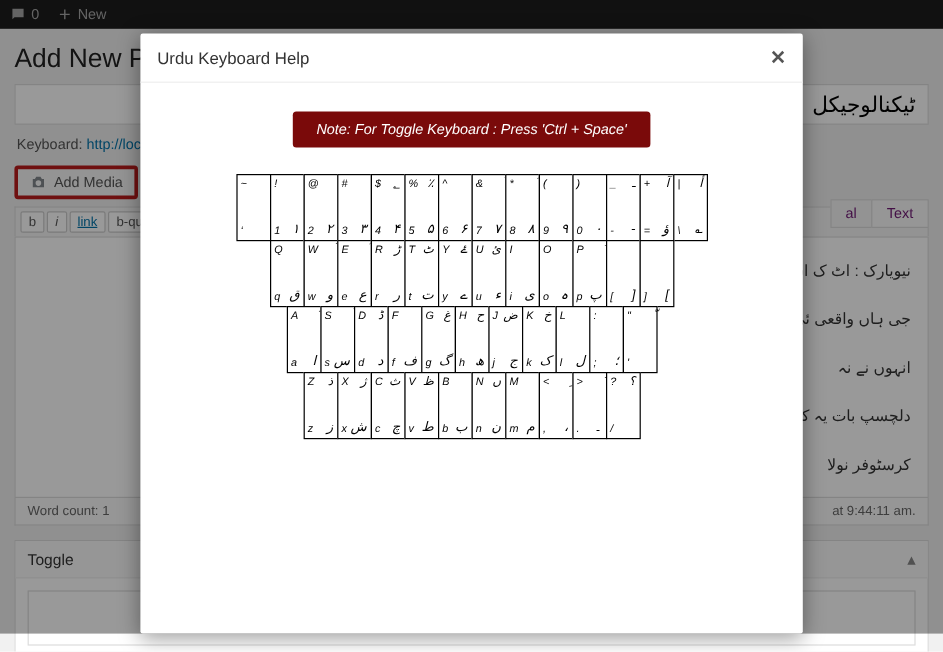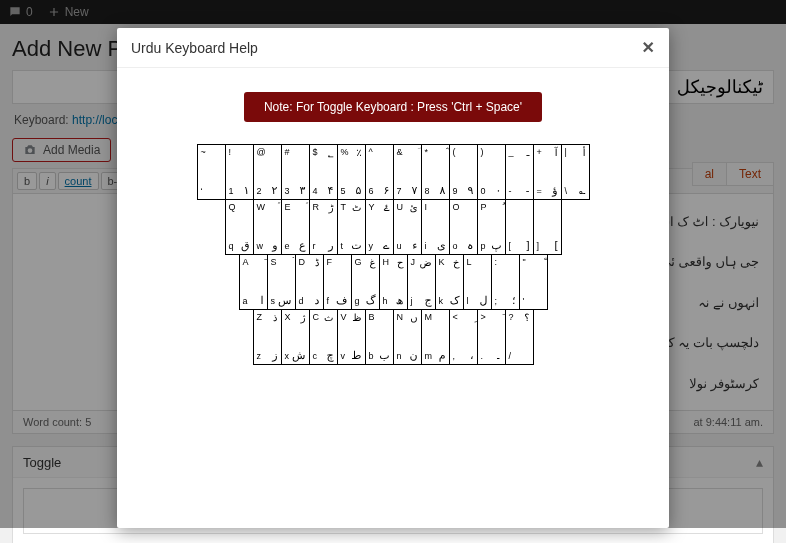--- a/index.html
+++ b/index.html
@@ -14,47 +14,47 @@
   
   .page { padding: 8px 12px 0 12px; }
   h1.page-title { font-size: 22px; font-weight: 400; color: #222; margin: 4px 0 8px; }
   .title-input { width: 100%; height: 34px; border: 1px solid #ddd; background: #fff; font-size: 18px; padding: 4px 10px; }
   .permalink-row { font-size: 12px; color: #555; padding: 6px 2px 10px; }
   .permalink-row a { color: #0073aa; text-decoration: none; }
   .perm-edit { display: inline-flex; align-items: center; justify-content: center; border: 1px solid #ccc; background: #fafafa; height: 18px; width: 18px; border-radius: 2px; margin-left: 2px; }
   .perm-edit svg { width: 10px; height: 10px; fill: #d98500; }
 
   .media-row { display: flex; align-items: center; gap: 12px; margin-bottom: 6px; }
-  .btn-media { border: 1px solid #b91c1c; background: #f7f7f7; padding: 4px 10px; border-radius: 3px; display: inline-flex; align-items: flex-end; gap: 6px; font-size: 12px; color: #555; }
+  .btn-media { border: 3px solid #b91c1c; background: #f7f7f7; padding: 4px 10px; border-radius: 3px; display: inline-flex; align-items: flex-end; gap: 6px; font-size: 12px; color: #555; }
   .btn-media svg { width: 14px; height: 14px; fill: #82878c; }
   .kbd-btn { border: 1px solid #ccc; border-radius: 3px; width: 30px; height: 24px; display: inline-flex; align-items: center; justify-content: center; background: #f7f7f7; }
   .kbd-btn svg { width: 18px; height: 12px; fill: #555; }
 
   .editor-wrap { position: relative; }
   .editor-tabs { position: absolute; right: 0; top: -6px; display: flex; }
-  .etab { border: 1px solid #ddd; background: #f5f5f5; padding: 4px 12px; font-size: 12px; color: #c2410c; margin-left: -1px; }
+  .etab { border: 1px solid #ddd; background: #f5f5f5; padding: 4px 12px; font-size: 12px; color: #701a75; margin-left: -1px; }
   .etab.active { background: #fafafa; }
   .qt-toolbar { border: 1px solid #ddd; background: #f5f5f5; padding: 3px 4px; display: flex; gap: 2px; border-bottom: none; }
   .qt-btn { border: 1px solid #ccc; background: #fff; font-size: 11px; padding: 2px 6px; border-radius: 2px; color: #555; }
   .editor-area { border: 1px solid #ddd; background: #fff; direction: rtl; font-size: 13px; line-height: 2.8; padding: 10px 14px 18px; font-family: Tahoma, Arial, sans-serif; color: #333; height: 218px; overflow: hidden; }
   .editor-area p { margin-bottom: 4px; }
   .status-row { border: 1px solid #ddd; border-top: none; background: #fafafa; display: flex; justify-content: space-between; padding: 5px 10px; font-size: 11px; color: #666; }
 
   .postbox { margin-top: 12px; border: 1px solid #ddd; background: #fff; }
   .postbox-header { background: #fafafa; border-bottom: 1px solid #eee; padding: 7px 10px; display: flex; justify-content: space-between; align-items: center; font-size: 13px; color: #333; }
   .postbox-header .toggle { color: #888; font-size: 14px; }
   .postbox-body { padding: 10px; }
   .excerpt-ta { width: 100%; height: 46px; border: 1px solid #ddd; padding: 4px; resize: none; }
 
   
   .overlay { position: absolute; inset: 0 0 15px 0; background: rgba(0,0,0,0.4); display: flex; justify-content: center; }
   .modal { margin-top: 28px; background: #fff; width: 552px; height: 500px; border-radius: 2px; box-shadow: 0 3px 18px rgba(0,0,0,0.4); position: relative; display: flex; flex-direction: column; }
   .modal-header { padding: 10px 14px; border-bottom: 1px solid #eee; font-size: 14px; color: #333; display: flex; justify-content: space-between; align-items: center; }
   .modal-close { font-size: 16px; color: #555; cursor: pointer; font-weight: bold; }
-  .modal-body { flex: 1; padding: 24px 0 10px; display: flex; flex-direction: column; align-items: center; position: relative; }
+  .modal-body { flex: 1; padding: 24px 0 10px; display: flex; flex-direction: column; align-items: center; position: relative; font-style: italic; }
   .modal-note { background: #7a0a0a; color: #fff; font-size: 12px; padding: 8px 20px; border-radius: 3px; margin-bottom: 22px; }
   .keyboard { display: flex; flex-direction: column; align-items: center; gap: 0; }
   .krow { display: flex; }
   .key { width: 29px; height: 56px; border: 1px solid #000; background: #fff; position: relative; margin-left: -1px; font-family: Tahoma, Arial, sans-serif; }
   .krow .key:first-child { margin-left: 0; }
   .q { position: absolute; font-size: 9px; line-height: 1; color: #000; }
   .q.tl { top: 3px; left: 3px; }
   .q.tr { top: 3px; right: 3px; font-size: 10px; }
   .q.bl { bottom: 3px; left: 3px; }
   .q.br { bottom: 3px; right: 3px; font-size: 11px; }
@@ -118,36 +118,36 @@
 
   <div class="editor-wrap">
     <div class="editor-tabs">
       <div class="etab">al</div>
       <div class="etab active">Text</div>
     </div>
 
     <div class="qt-toolbar">
       <button class="qt-btn">b</button>
       <button class="qt-btn" style="font-style:italic">i</button>
-      <button class="qt-btn" style="text-decoration:underline;color:#0073aa">count</button>
+      <button class="qt-btn" style="text-decoration:underline;color:#0073aa">link</button>
       <button class="qt-btn">b-quote</button>
       <button class="qt-btn" style="text-decoration:line-through">del</button>
       <button class="qt-btn">in</button>
     </div>
 
     <div class="editor-area">
       <p>نیویارک : اٹ  ک  استعمال  کرنا  پسند  نہیں  کرتے۔</p>
       <p>جی  ہاں  واقعی  ئی  زندگی  میں  موبائل  فون  تک  نہیں  رکھتے۔</p>
       <p>انہوں  نے  نہ</p>
       <p>دلچسپ  بات  یہ  کہ  وہ  موبائل  فونز  اور  ای  میلز  کو  استعمال  نہیں</p>
       <p>کرسٹوفر  نولا</p>
     </div>
 
     <div class="status-row">
-      <span>Word count: 5</span>
+      <span>Word count: 1</span>
       <span>at 9:44:11 am.</span>
     </div>
   </div>
 
   <div class="postbox">
     <div class="postbox-header">
       <span>Toggle</span>
       <span class="toggle">▴</span>
     </div>
     <div class="postbox-body">

